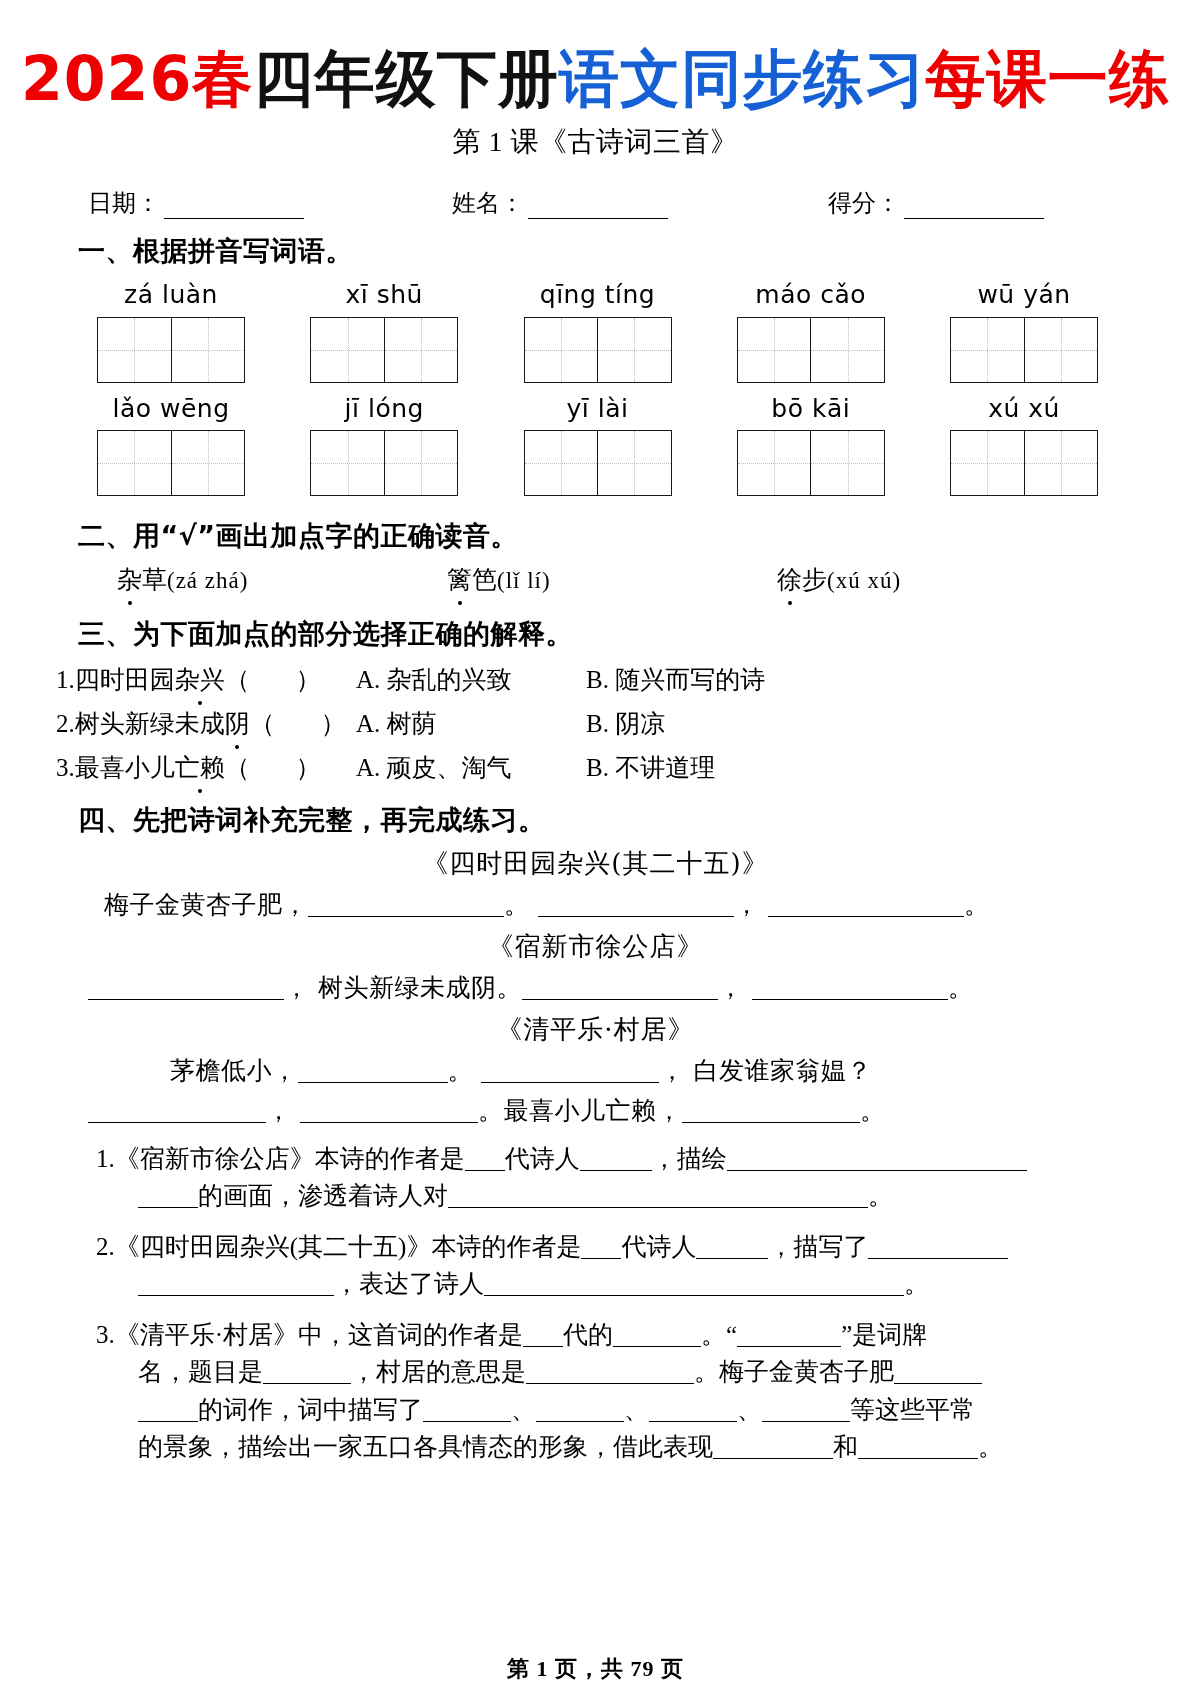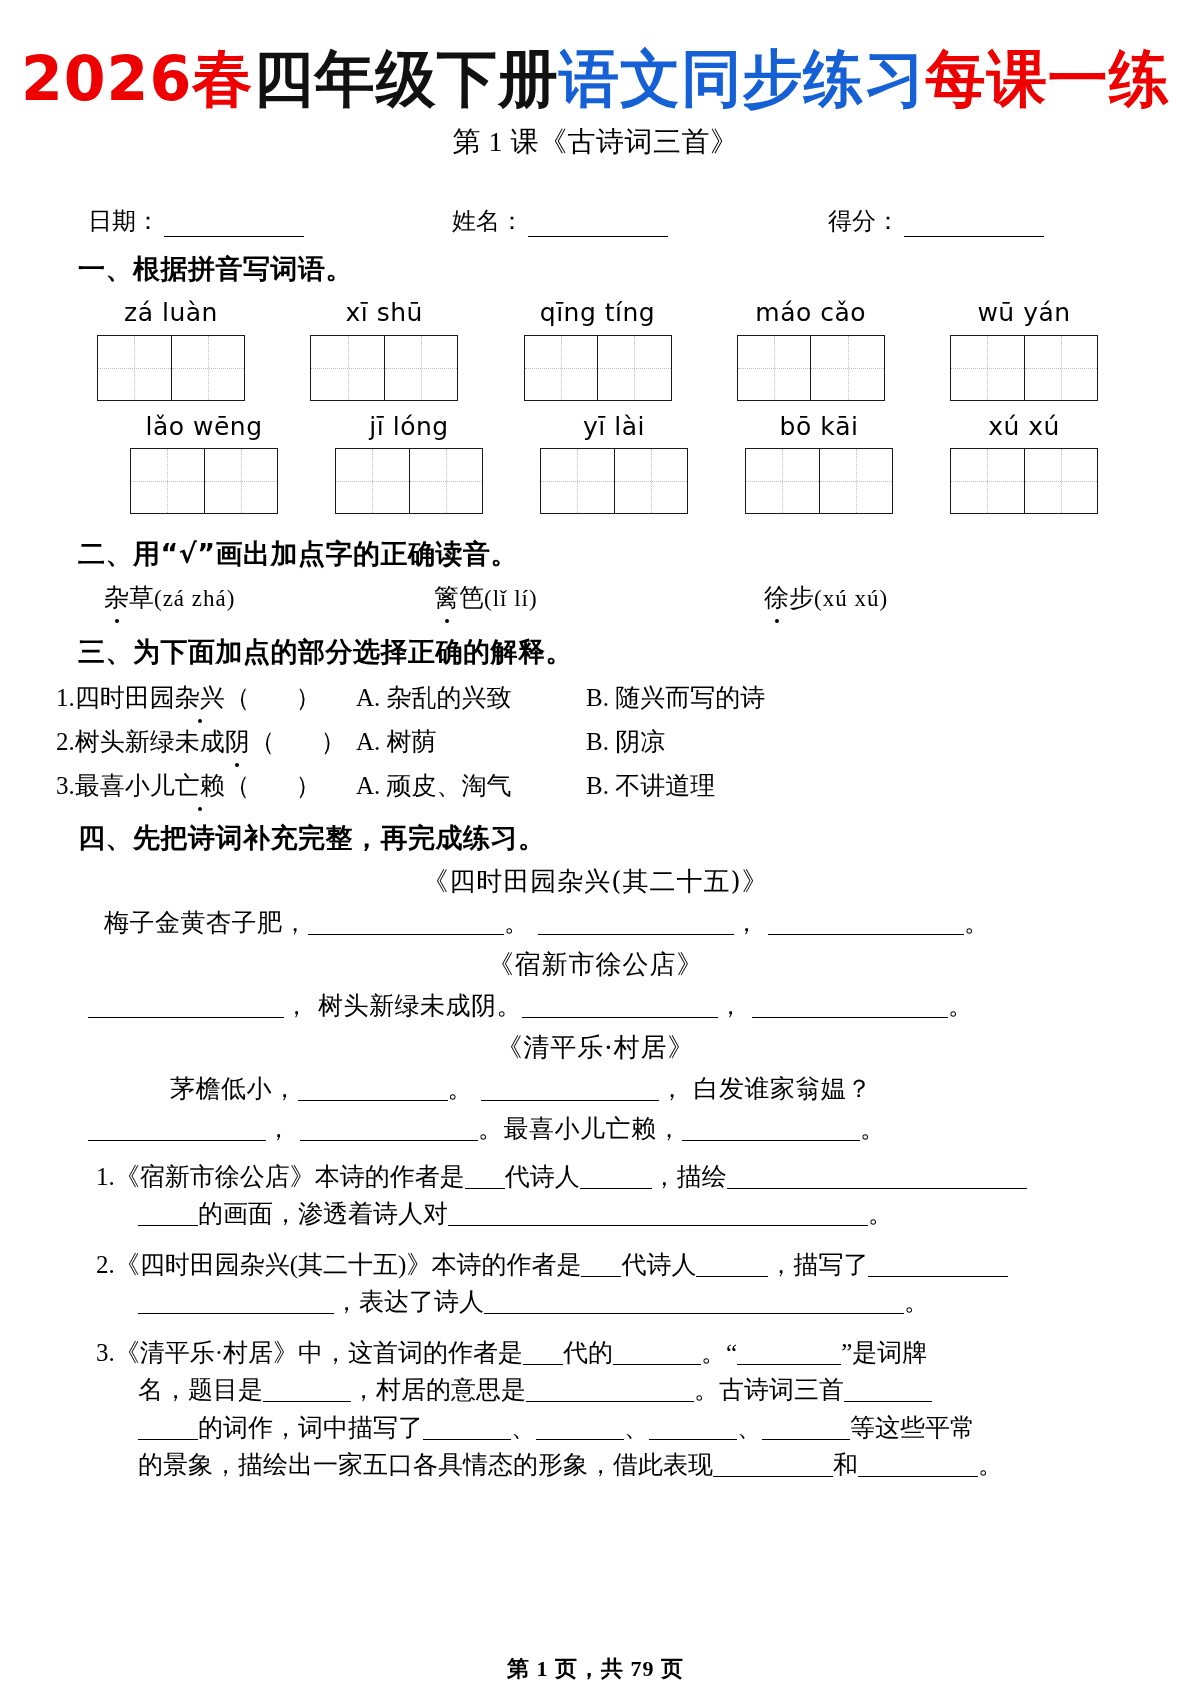--- a/index.html
+++ b/index.html
@@ -31,21 +31,21 @@
   .sub-title {
     font-family:"Liberation Serif", serif;
     font-size:28px;
     margin-top:10px;
     letter-spacing:0.5px;
   }
 
   
   .meta-row {
     display:flex;
-    margin:44px 88px 0 88px;
+    margin:26px 88px 0 88px;
     font-size:24px;
     font-family:Liberation Mono, monospace;
   }
   .meta-item { display:flex; align-items:flex-end; }
   .meta-item .lbl { white-space:nowrap; }
   .meta-item .rule {
     display:inline-block;
     border-bottom:1.6px solid #000;
     width:140px;
     height:20px;
@@ -101,29 +101,30 @@
     background:transparent;
   }
   .tzg .half:before {
     left:50%; top:0; bottom:0;
     border-left:1px dotted #bdbdbd;
   }
   .tzg .half:after {
     top:50%; left:0; right:0;
     border-top:1px dotted #bdbdbd;
   }
-  .py-row.second { margin-top:10px;margin-left:33px; }
+  .py-row.second { margin-top:10px; }
 
   
   .pick-row {
     display:flex;
     padding-left:104px;
     font-size:25px;
     margin-top:9px;
     font-family:"Liberation Serif", serif;
+    margin-left:13px;
   }
   .pick-item { width:330px; white-space:nowrap; }
   .dotted-char { position:relative; display:inline-block; }
   .dotted-char:after {
     content:"";
     position:absolute;
     left:50%; bottom:-9px;
     width:4px; height:4px;
     margin-left:-2px;
     background:#000;
@@ -354,20 +355,20 @@
     <div class="ln sub"><span class="ul u-60"></span><span>的画面，渗透着诗人对</span><span class="ul u-420"></span><span>。</span></div>
   </div>
 
   <div class="qa">
     <div class="ln"><span>2.</span><span>《四时田园杂兴(其二十五)》本诗的作者是</span><span class="ul u-40"></span><span>代诗人</span><span class="ul u-72"></span><span>，描写了</span><span class="ul u-140"></span></div>
     <div class="ln sub"><span class="ul u-196"></span><span>，表达了诗人</span><span class="ul u-420"></span><span>。</span></div>
   </div>
 
   <div class="qa">
     <div class="ln"><span>3.</span><span>《清平乐·村居》中，这首词的作者是</span><span class="ul u-40"></span><span>代的</span><span class="ul u-88"></span><span>。“</span><span class="ul u-104"></span><span>”是词牌</span></div>
-    <div class="ln sub"><span>名，题目是</span><span class="ul u-88"></span><span>，村居的意思是</span><span class="ul u-168"></span><span>。古诗词三首</span><span class="ul u-88"></span></div>
+    <div class="ln sub"><span>名，题目是</span><span class="ul u-88"></span><span>，村居的意思是</span><span class="ul u-168"></span><span>。梅子金黄杏子肥</span><span class="ul u-88"></span></div>
     <div class="ln sub"><span class="ul u-60"></span><span>的词作，词中描写了</span><span class="ul u-88"></span><span>、</span><span class="ul u-88"></span><span>、</span><span class="ul u-88"></span><span>、</span><span class="ul u-88"></span><span>等这些平常</span></div>
     <div class="ln sub"><span>的景象，描绘出一家五口各具情态的形象，借此表现</span><span class="ul u-120"></span><span>和</span><span class="ul u-120"></span><span>。</span></div>
   </div>
 
   <div class="footer">第 1 页，共 79 页</div>
 
 </div>
 
 </body></html>

